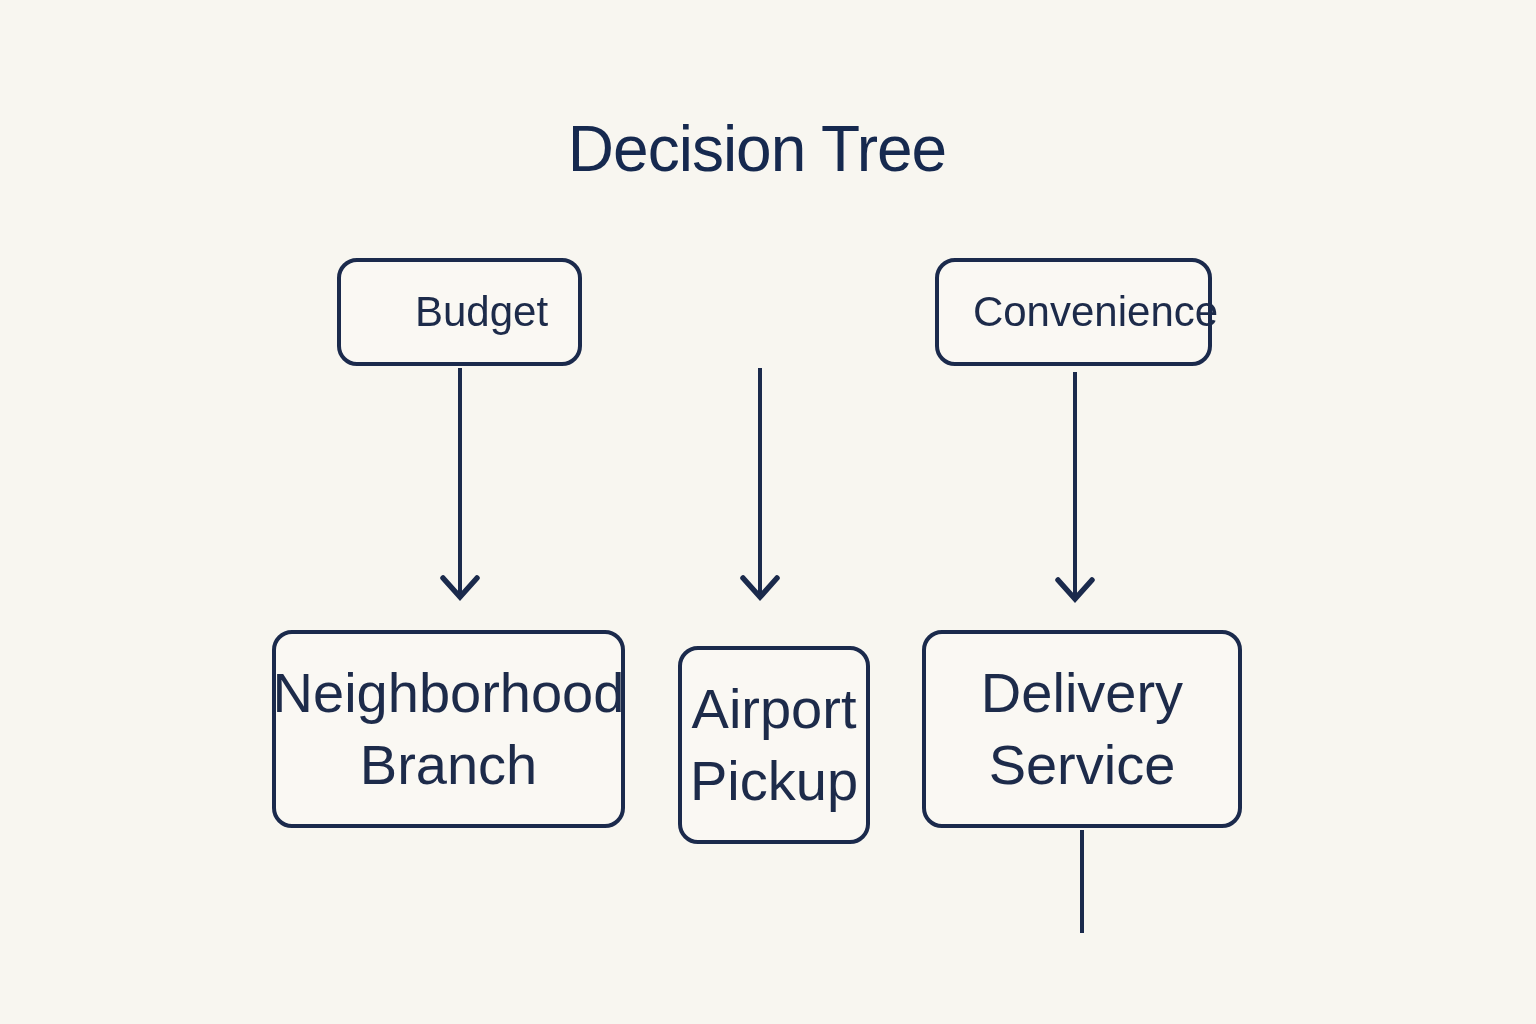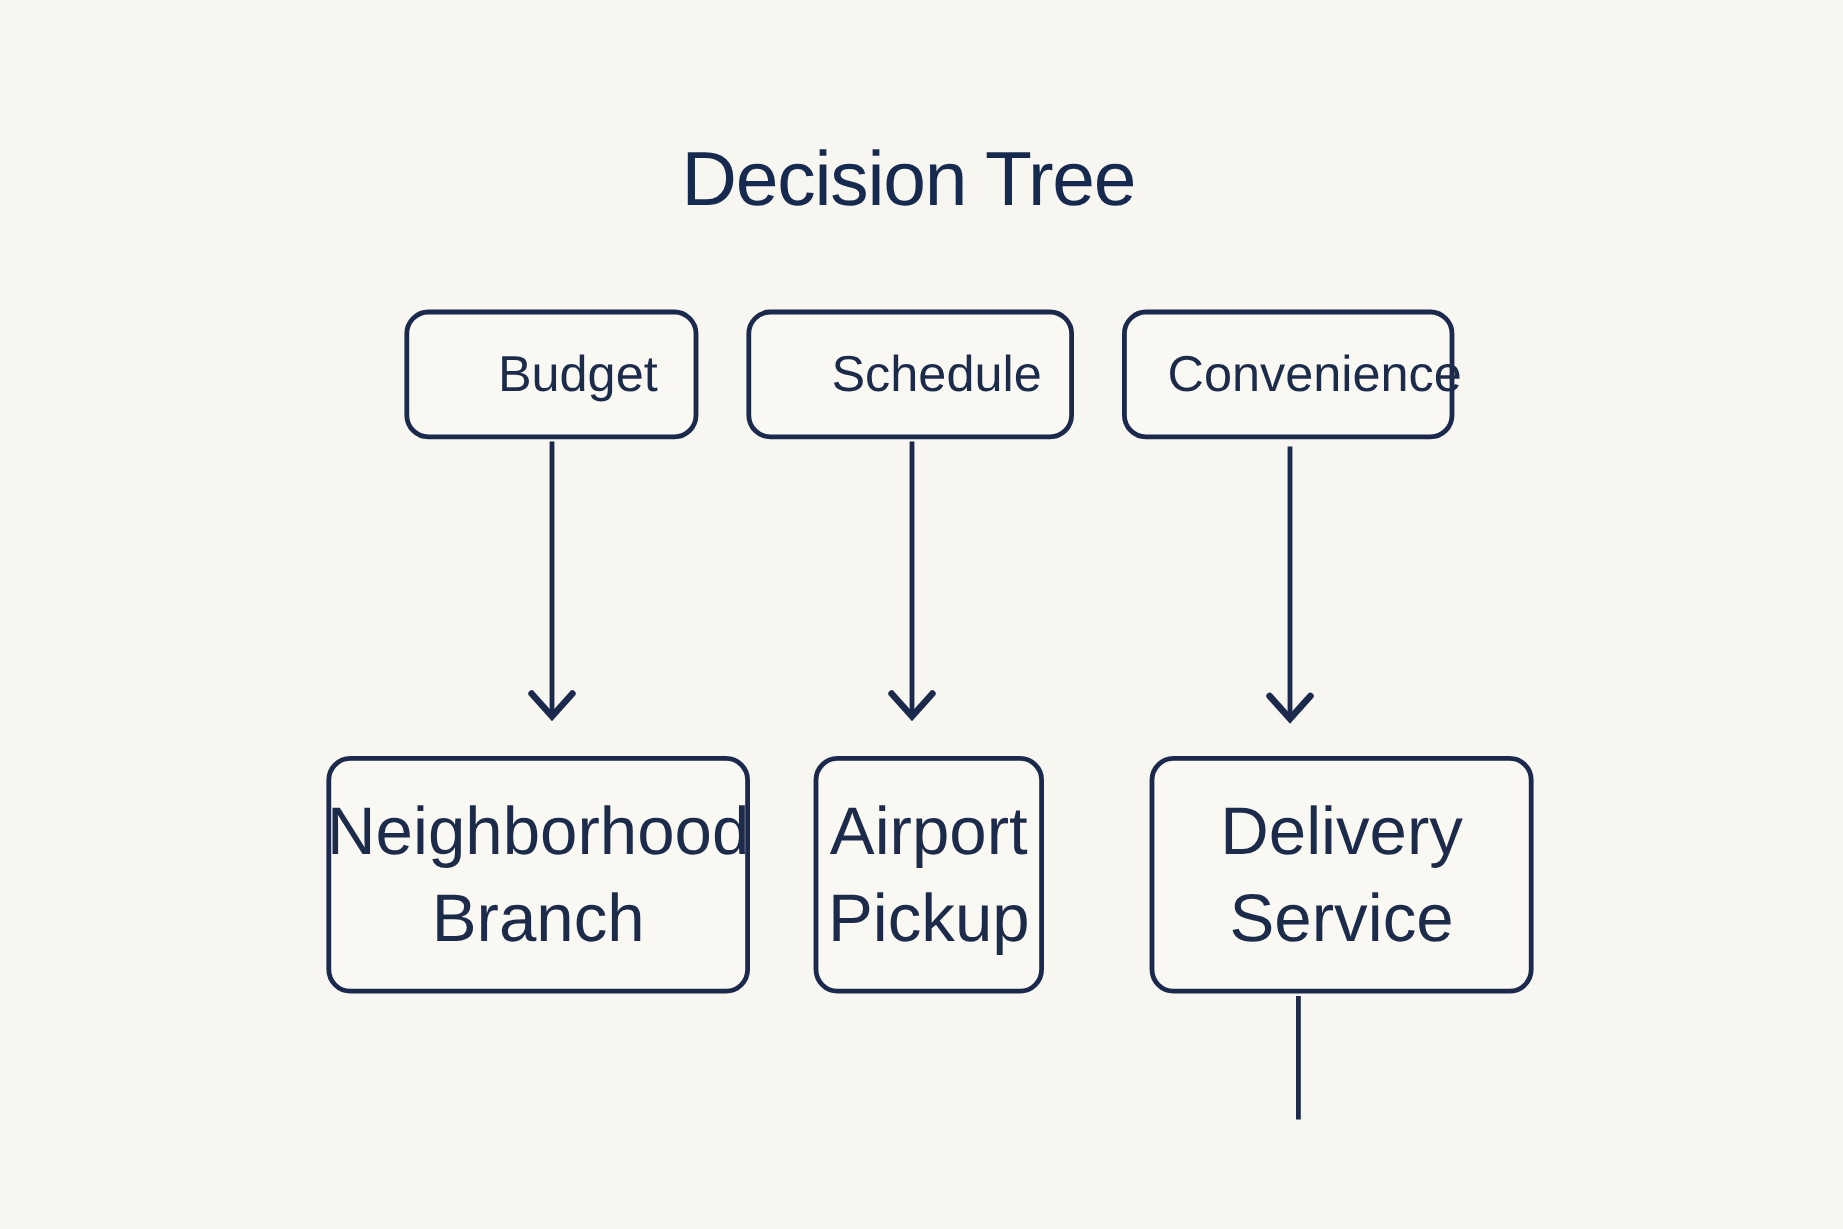--- a/index.html
+++ b/index.html
@@ -51,22 +51,22 @@
   .node.bottom {
     top: 630px;
     height: 198px;
     font-size: 56px;
     line-height: 1.28;
   }
   #node-budget       { left: 337px; width: 245px; }
   #node-schedule     { left: 622px; width: 273px; }
   #node-convenience  { left: 935px; width: 277px; text-align: right; }
   #node-neighborhood { left: 272px; width: 353px; }
-  #node-airport      { left: 678px; width: 192px; }
-  #node-delivery     { left: 922px; width: 320px; margin-left: 36px; }
+  #node-airport      { left: 678px; width: 192px; margin-top: 16px; }
+  #node-delivery     { left: 922px; width: 320px; }
   svg.connectors {
     position: absolute;
     inset: 0;
     pointer-events: none;
   }
   svg .shaft {
     stroke: #1b2a4c;
     stroke-width: 4;
     fill: none;
   }
@@ -97,21 +97,20 @@
       <line class="shaft" x1="1075" y1="372" x2="1075" y2="596"></line>
       <polyline class="head" points="1058,580 1075,599 1092,580"></polyline>
     </g>
     <g>
       <line class="shaft" x1="1082" y1="830" x2="1082" y2="933"></line>
     </g>
   </svg>
 
   <div class="node top" id="node-budget">Budget</div>
 
-  <div class="node top" id="node-schedule">Schedule</div>
 
   <div class="node top" id="node-convenience">Convenience</div>
 
   <div class="node bottom" id="node-neighborhood">Neighborhood
 Branch</div>
 
   <div class="node bottom" id="node-airport">Airport
 Pickup</div>
 
   <div class="node bottom" id="node-delivery">Delivery

